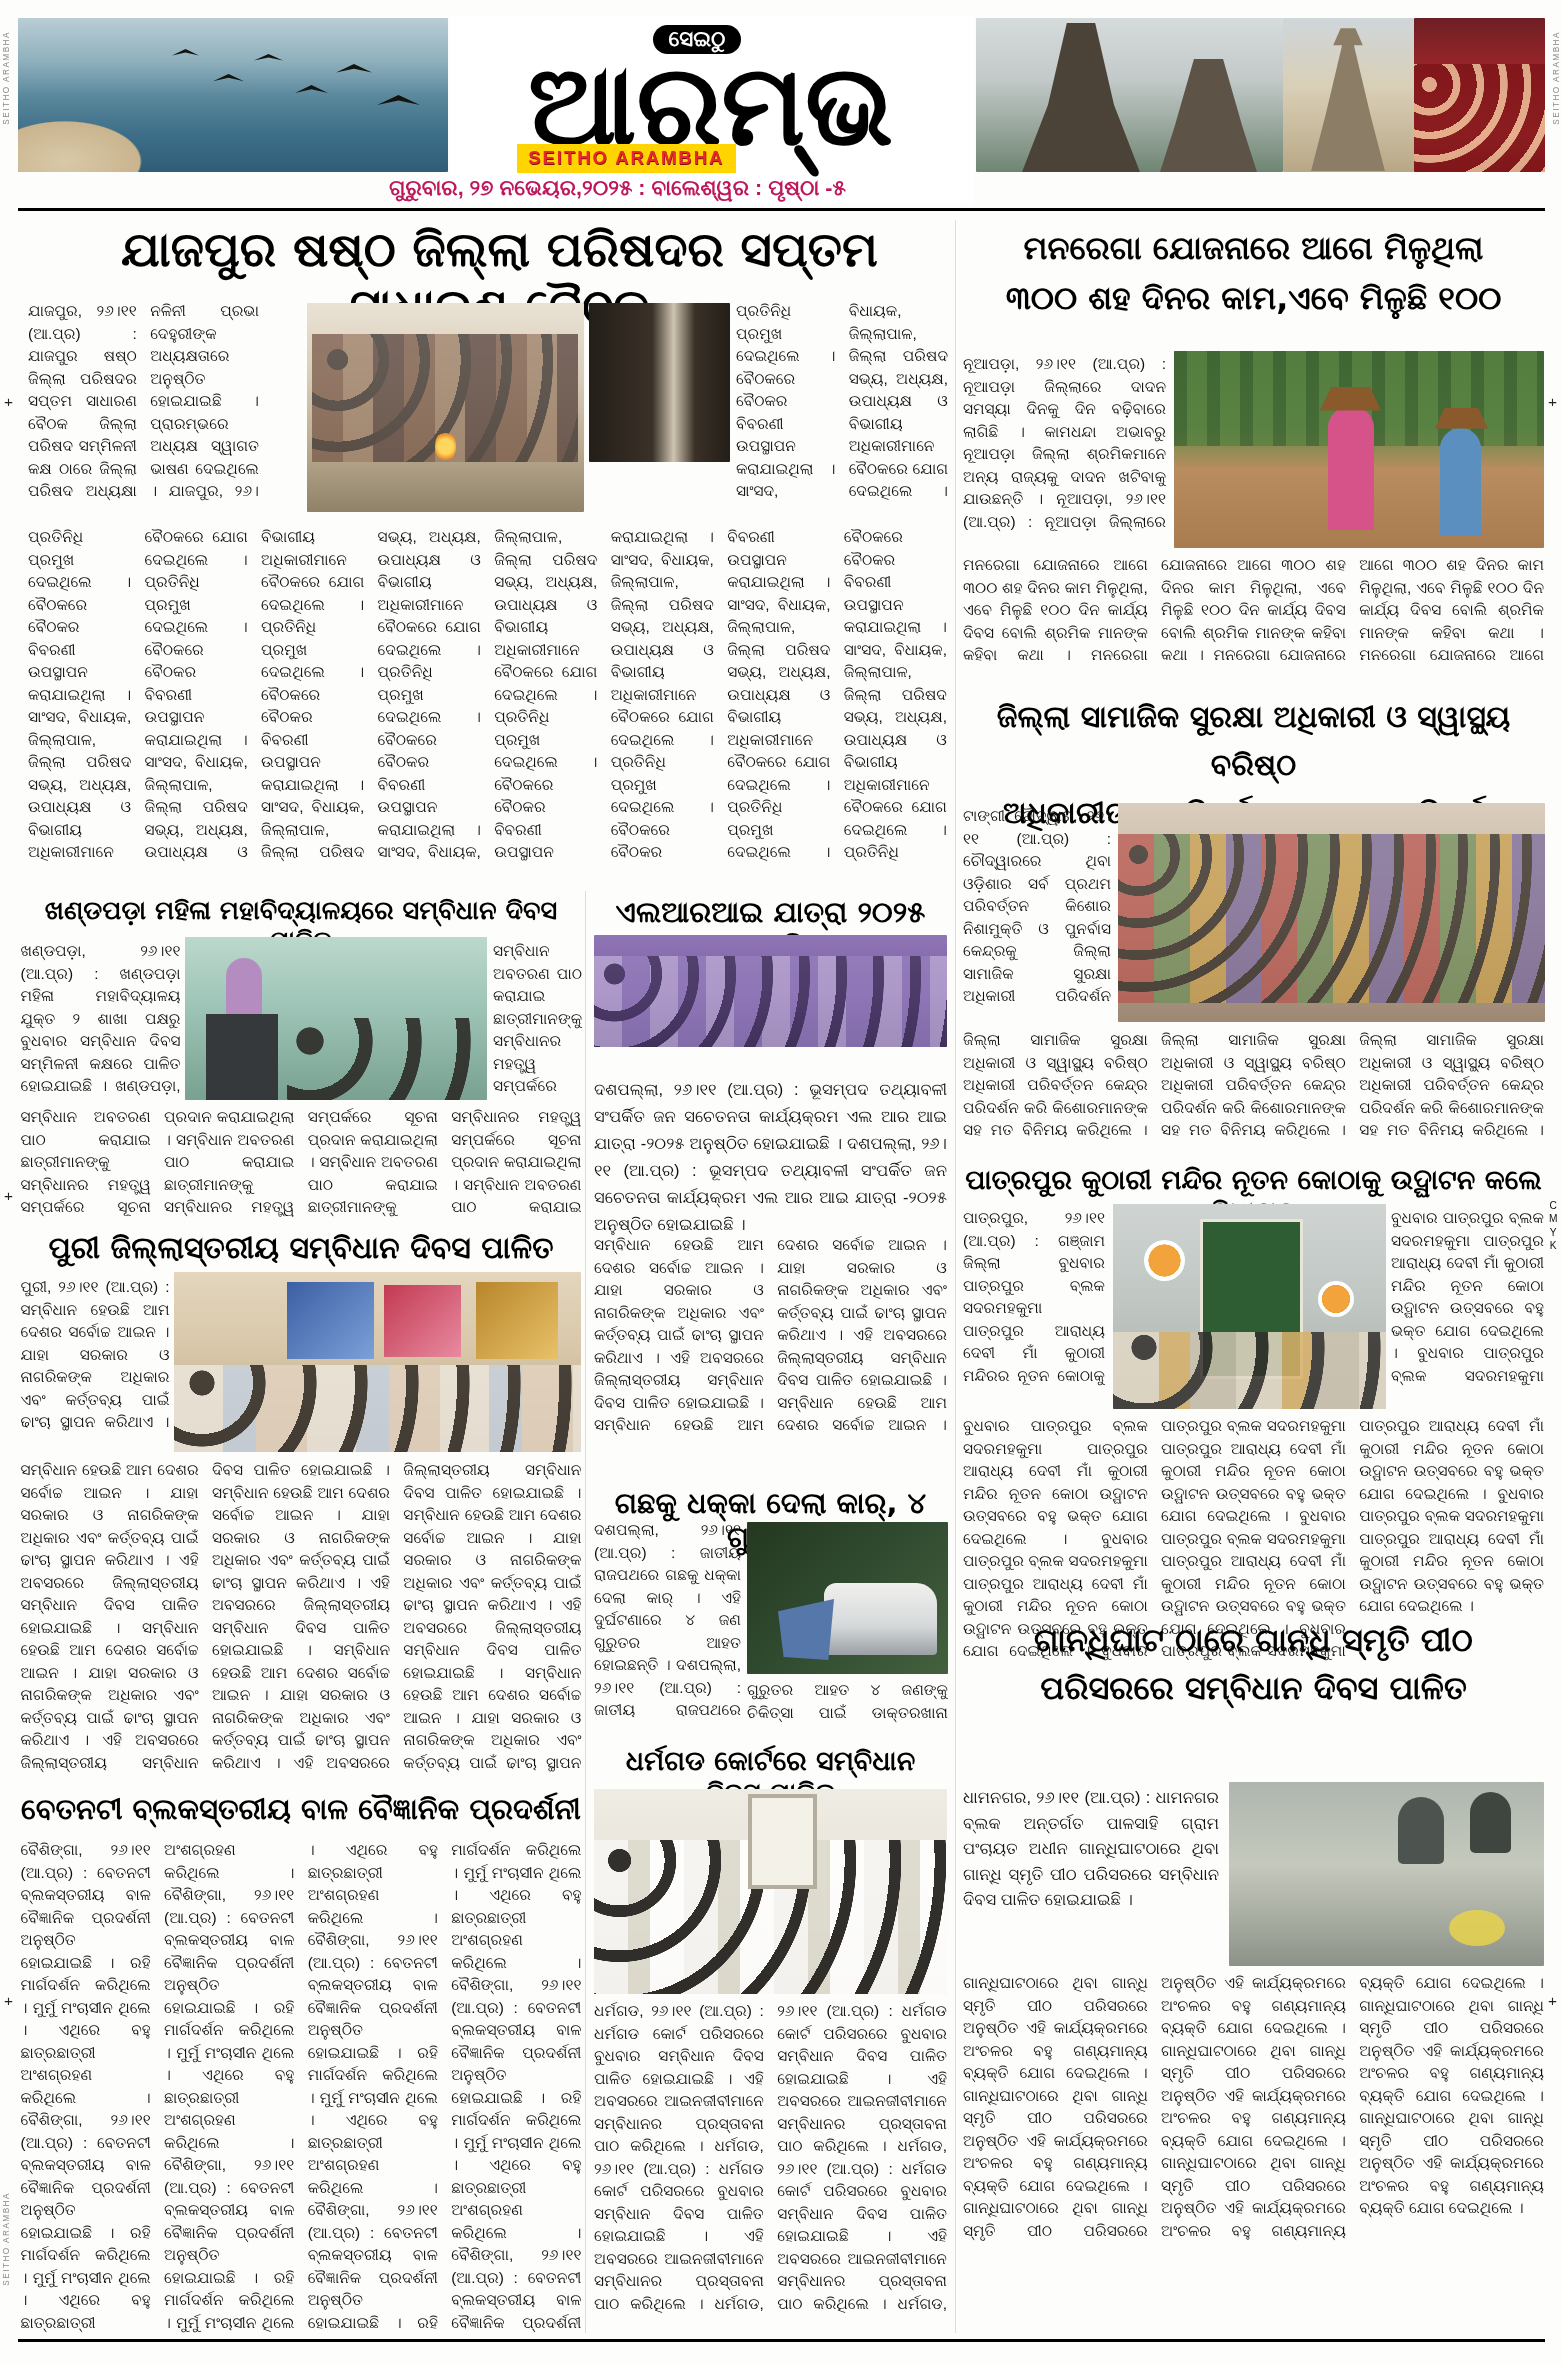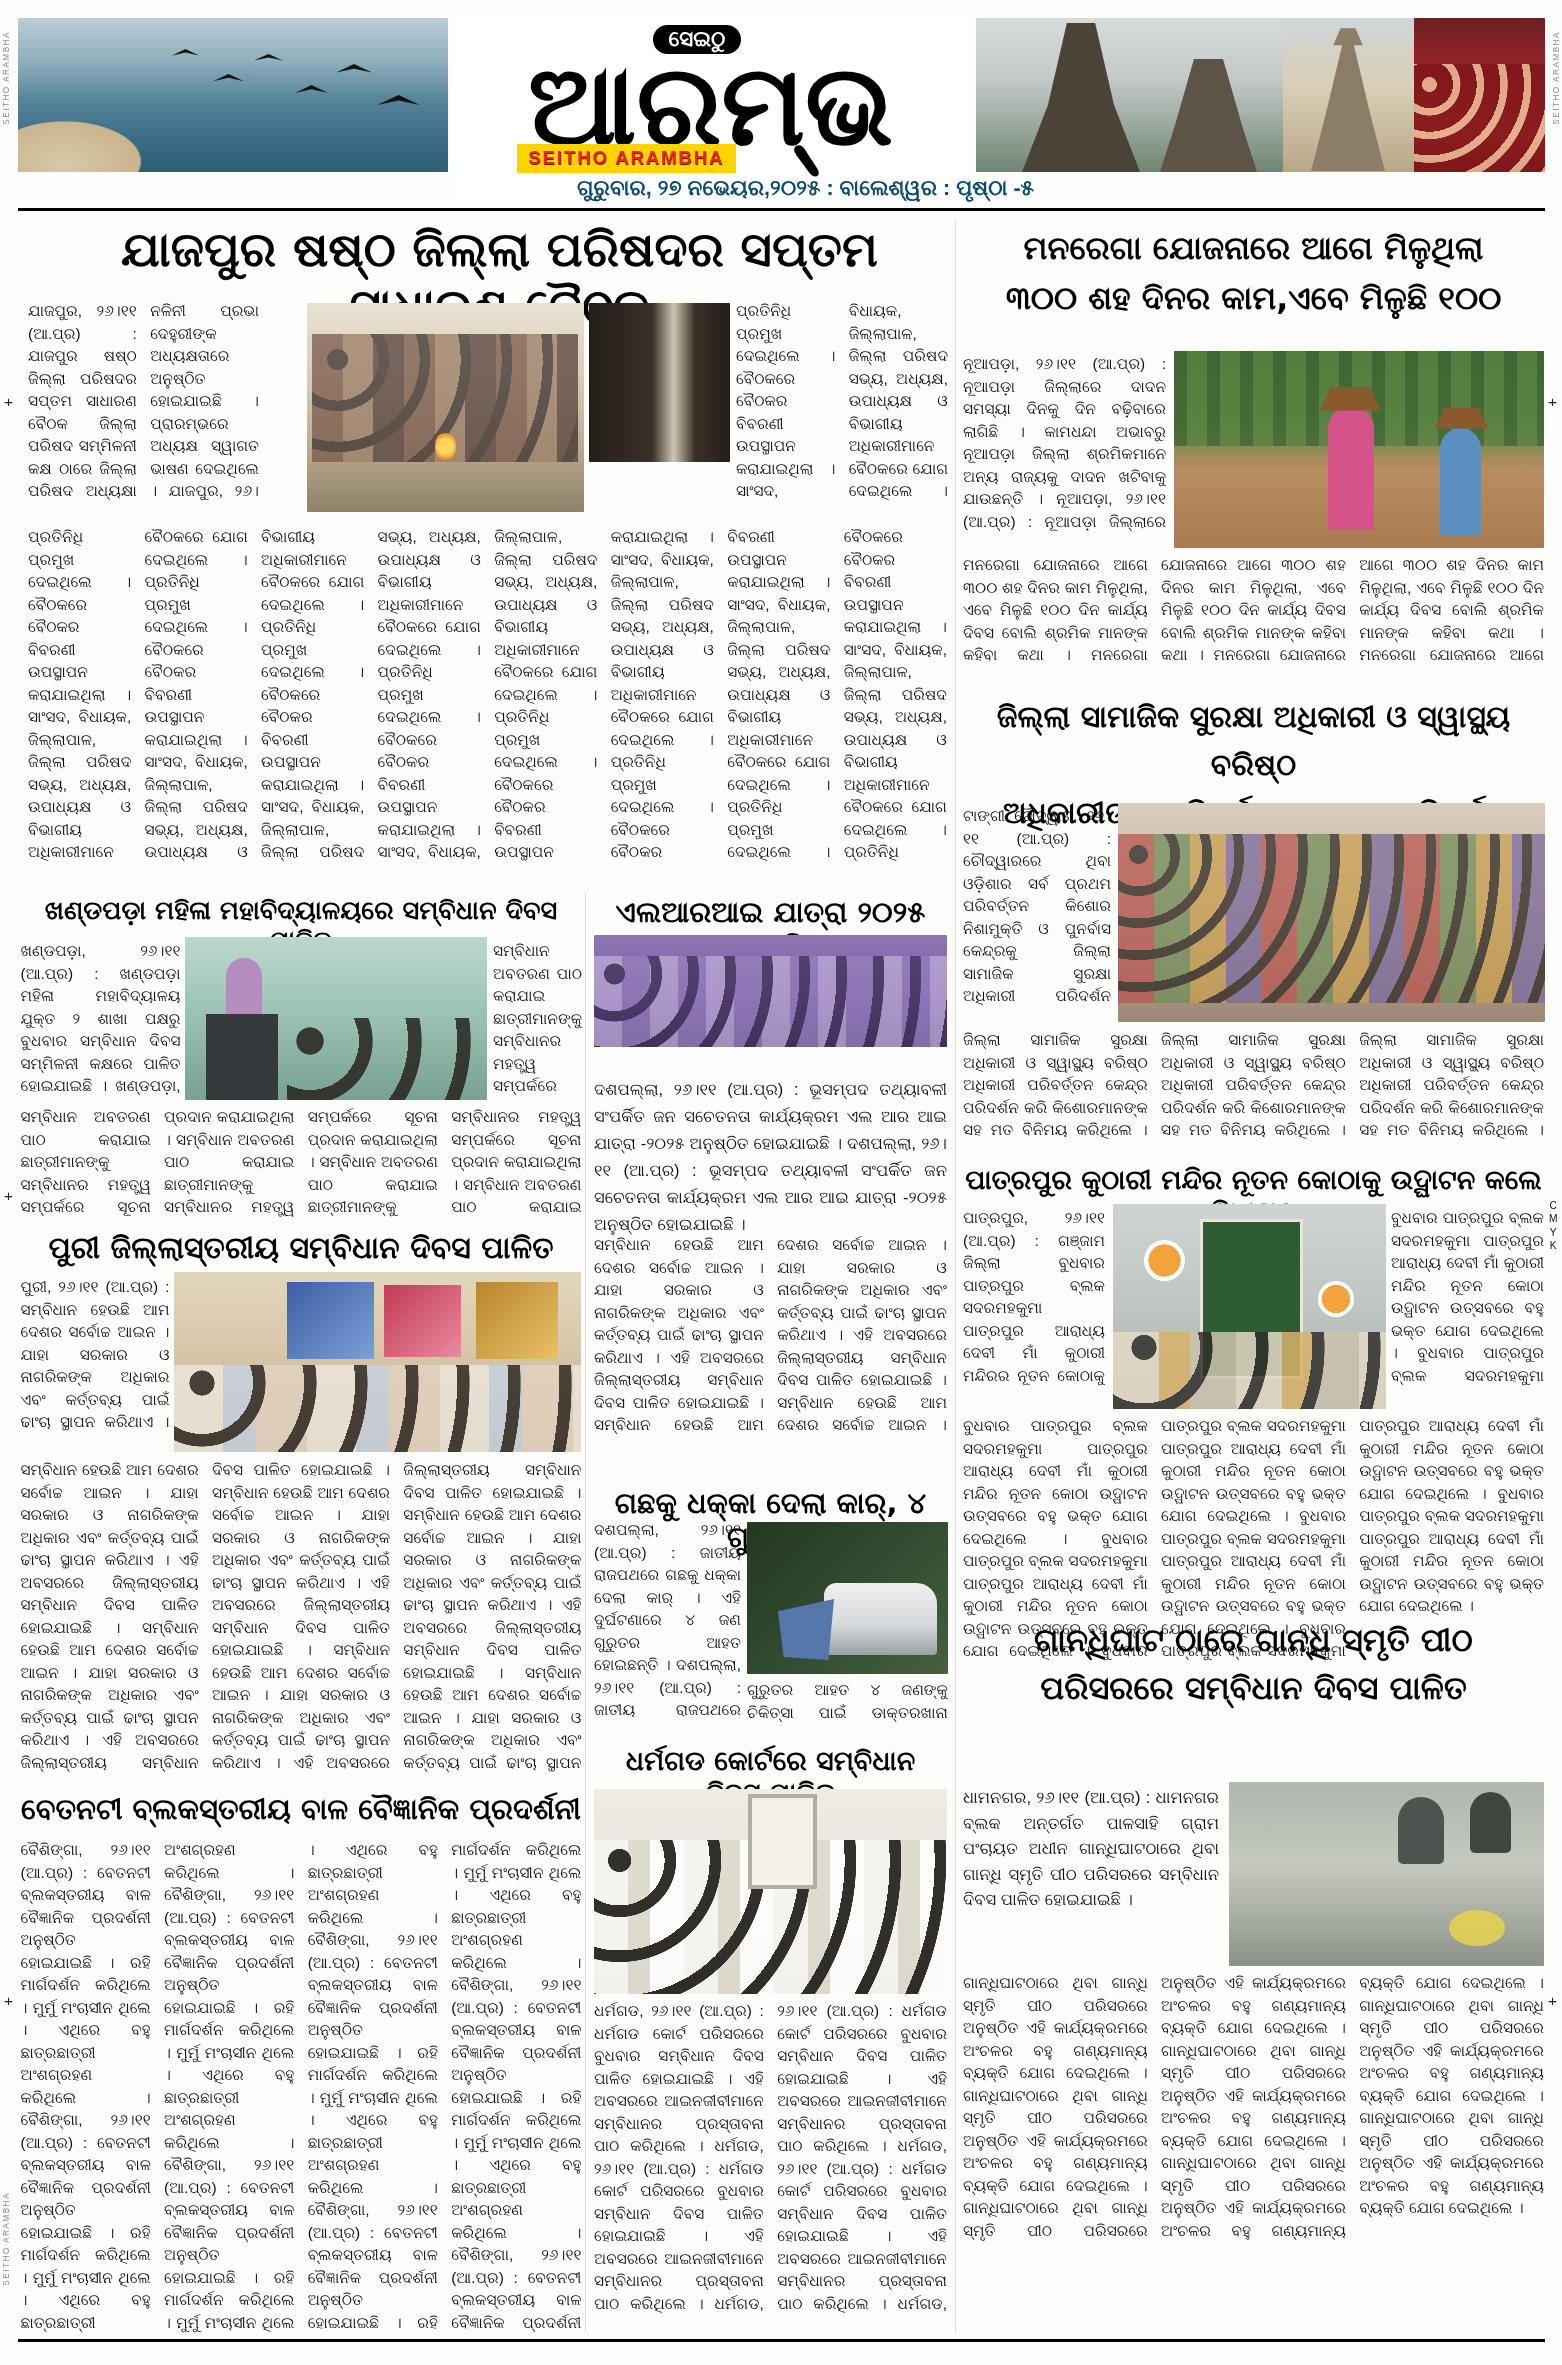--- a/index.html
+++ b/index.html
@@ -17,21 +17,21 @@
         letter-spacing:1.5px;color:#8a8a8a;}
   .cross{position:absolute;font-size:15.4px;color:#222;line-height:1;}
   .cmyk{position:absolute;font-size:10.2px;color:#111;line-height:13.3px;text-align:center;width:12.3px;}
   .bird{position:absolute;background:#15150f;clip-path:polygon(0 70%,50% 0,100% 70%,50% 38%);}
   .mast-badge{position:absolute;background:#000;color:#fff;border-radius:16.4px;padding:2px 15.4px;
               font-size:21.5px;font-weight:700;}
   .mast-title{position:absolute;font-size:112px;font-weight:800;color:#000;line-height:1;
               font-family:"DejaVu Sans","Liberation Sans",sans-serif;}
   .mast-band{position:absolute;background:#ffd400;color:#e8262d;font-weight:800;font-size:18.4px;
              letter-spacing:2px;padding:3.1px 11.3px;text-shadow:0.5px 0.5px 0 #7a1313;}
-  .dateline{position:absolute;font-size:21.5px;font-weight:700;color:#0c4a6e;text-align:right;}
+  .dateline{position:absolute;font-size:21.5px;font-weight:700;color:#be185d;text-align:left;}
 </style>
 </head>
 <body>
 
 <div id="page">
 
   <div class="regv abs" style="left:2px;top:31px;">SEITHO ARAMBHA</div>
   <div class="regv abs" style="left:2px;top:2192px;">SEITHO ARAMBHA</div>
   <div class="regv abs" style="left:1552px;top:31px;">SEITHO ARAMBHA</div>
   <div class="cross" style="left:4.1px;top:394px;">+</div>

